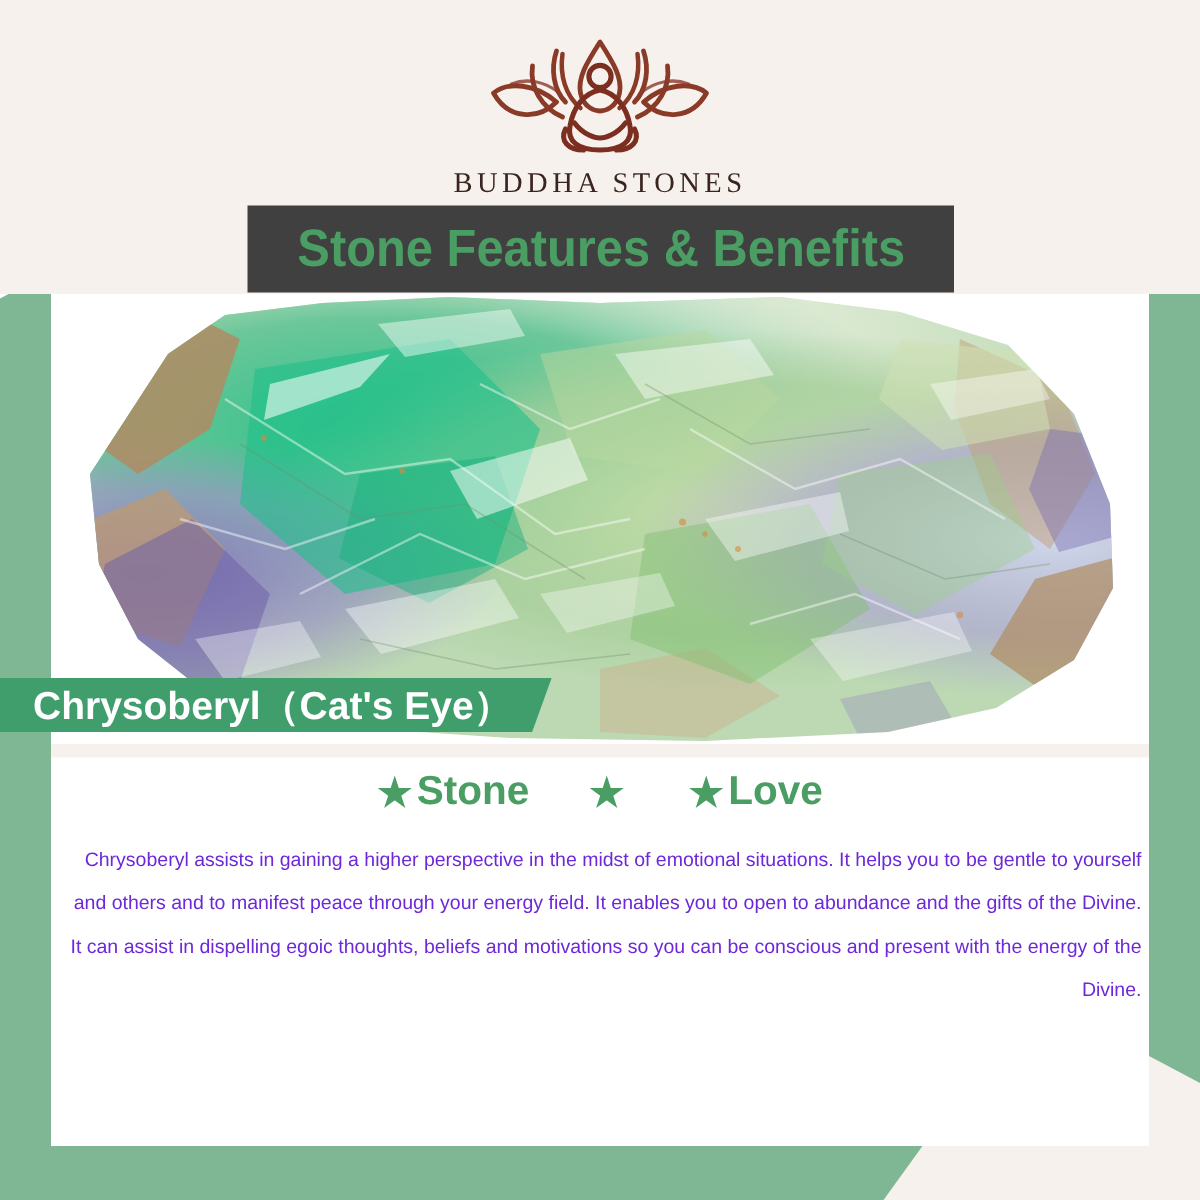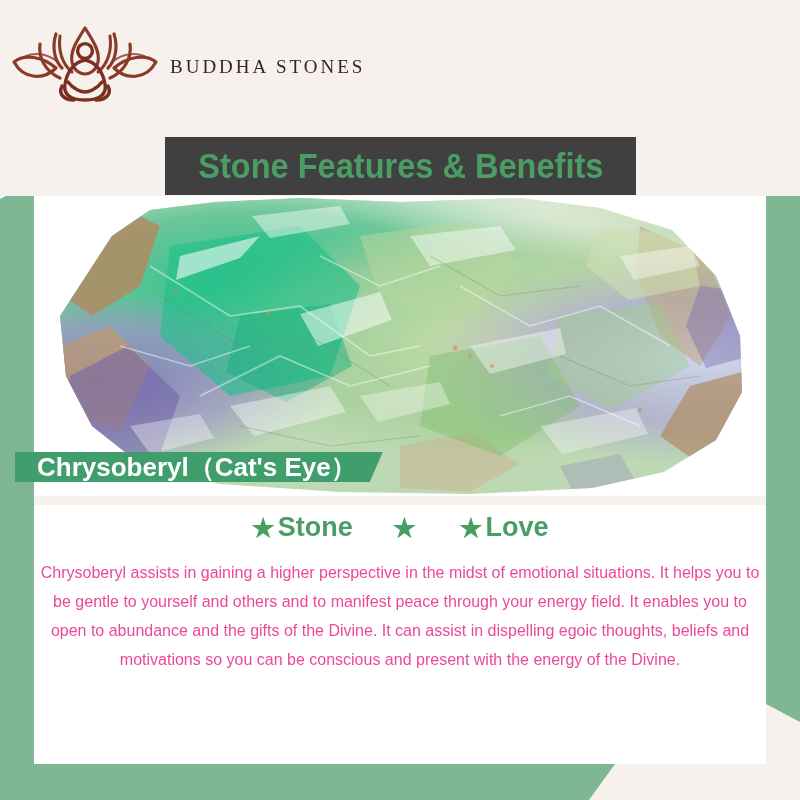--- a/index.html
+++ b/index.html
@@ -47,21 +47,21 @@
     position:absolute;top:0;left:0;width:800px;height:196px;
     background:#f7f1ed;
     z-index:5;
     clip-path:polygon(0 0,215px 0,253px 0,253px 0,800px 0,800px 0,800px 196px,0 196px);
   }
   .header-inner{
     position:absolute;top:0;left:0;width:800px;height:196px;
   }
   .logo-wrap{
     position:absolute;top:22px;left:0;width:800px;
-    display:flex;flex-direction:row;align-items:center;
+    display:flex;flex-direction:column;align-items:center;
   }
   .logo-mark{width:170px;height:86px;display:block;}
   .logo-word{
     margin-top:4px;
     font-family:"Liberation Serif", serif;
     font-size:19px;
     letter-spacing:3.0px;
     color:#3a241f;
     font-weight:400;
   }
@@ -87,21 +87,21 @@
   .photo{
     position:absolute;top:196px;left:0;width:800px;height:300px;
     background:#ffffff;
     overflow:hidden;
     z-index:2;
   }
   .photo svg{display:block;width:800px;height:300px;}
 
   
   .name-banner{
-    position:absolute;top:452px;left:15px;height:30px;
+    position:absolute;top:452px;left:0;height:36px;
     z-index:7;
     background:#3f9e6b;
     padding:0 26px 0 22px;
     display:flex;align-items:center;
     clip-path:polygon(0 0,100% 0,calc(100% - 13px) 100%,0 100%);
   }
   .name-banner span{
     font-family:"Liberation Sans",sans-serif;
     font-size:26px;font-weight:bold;color:#ffffff;
     letter-spacing:0px;white-space:nowrap;
@@ -122,24 +122,24 @@
     display:flex;align-items:center;
     font-family:"Liberation Sans Narrow","Liberation Sans",sans-serif;
     font-size:27px;font-weight:bold;color:#4a9e63;
     white-space:nowrap;
   }
   .kw .star{font-size:26px;line-height:1;margin-right:3px;}
   .kw.sp{margin-left:6px;}
   .paragraph{
     position:absolute;top:53px;left:5px;width:722px;
     font-family:"Liberation Sans Narrow","Liberation Sans",sans-serif;
-    font-size:16px;
+    font-size:13px;
     line-height:29px;
-    color:#ec4899;
-    text-align:center;
+    color:#6d28d9;
+    text-align:right;
   }
 </style>
 </head>
 <body>
 
 <div id="page">
 
   <div class="photo">
     <svg viewBox="0 0 800 300" preserveAspectRatio="none">
       <defs>

